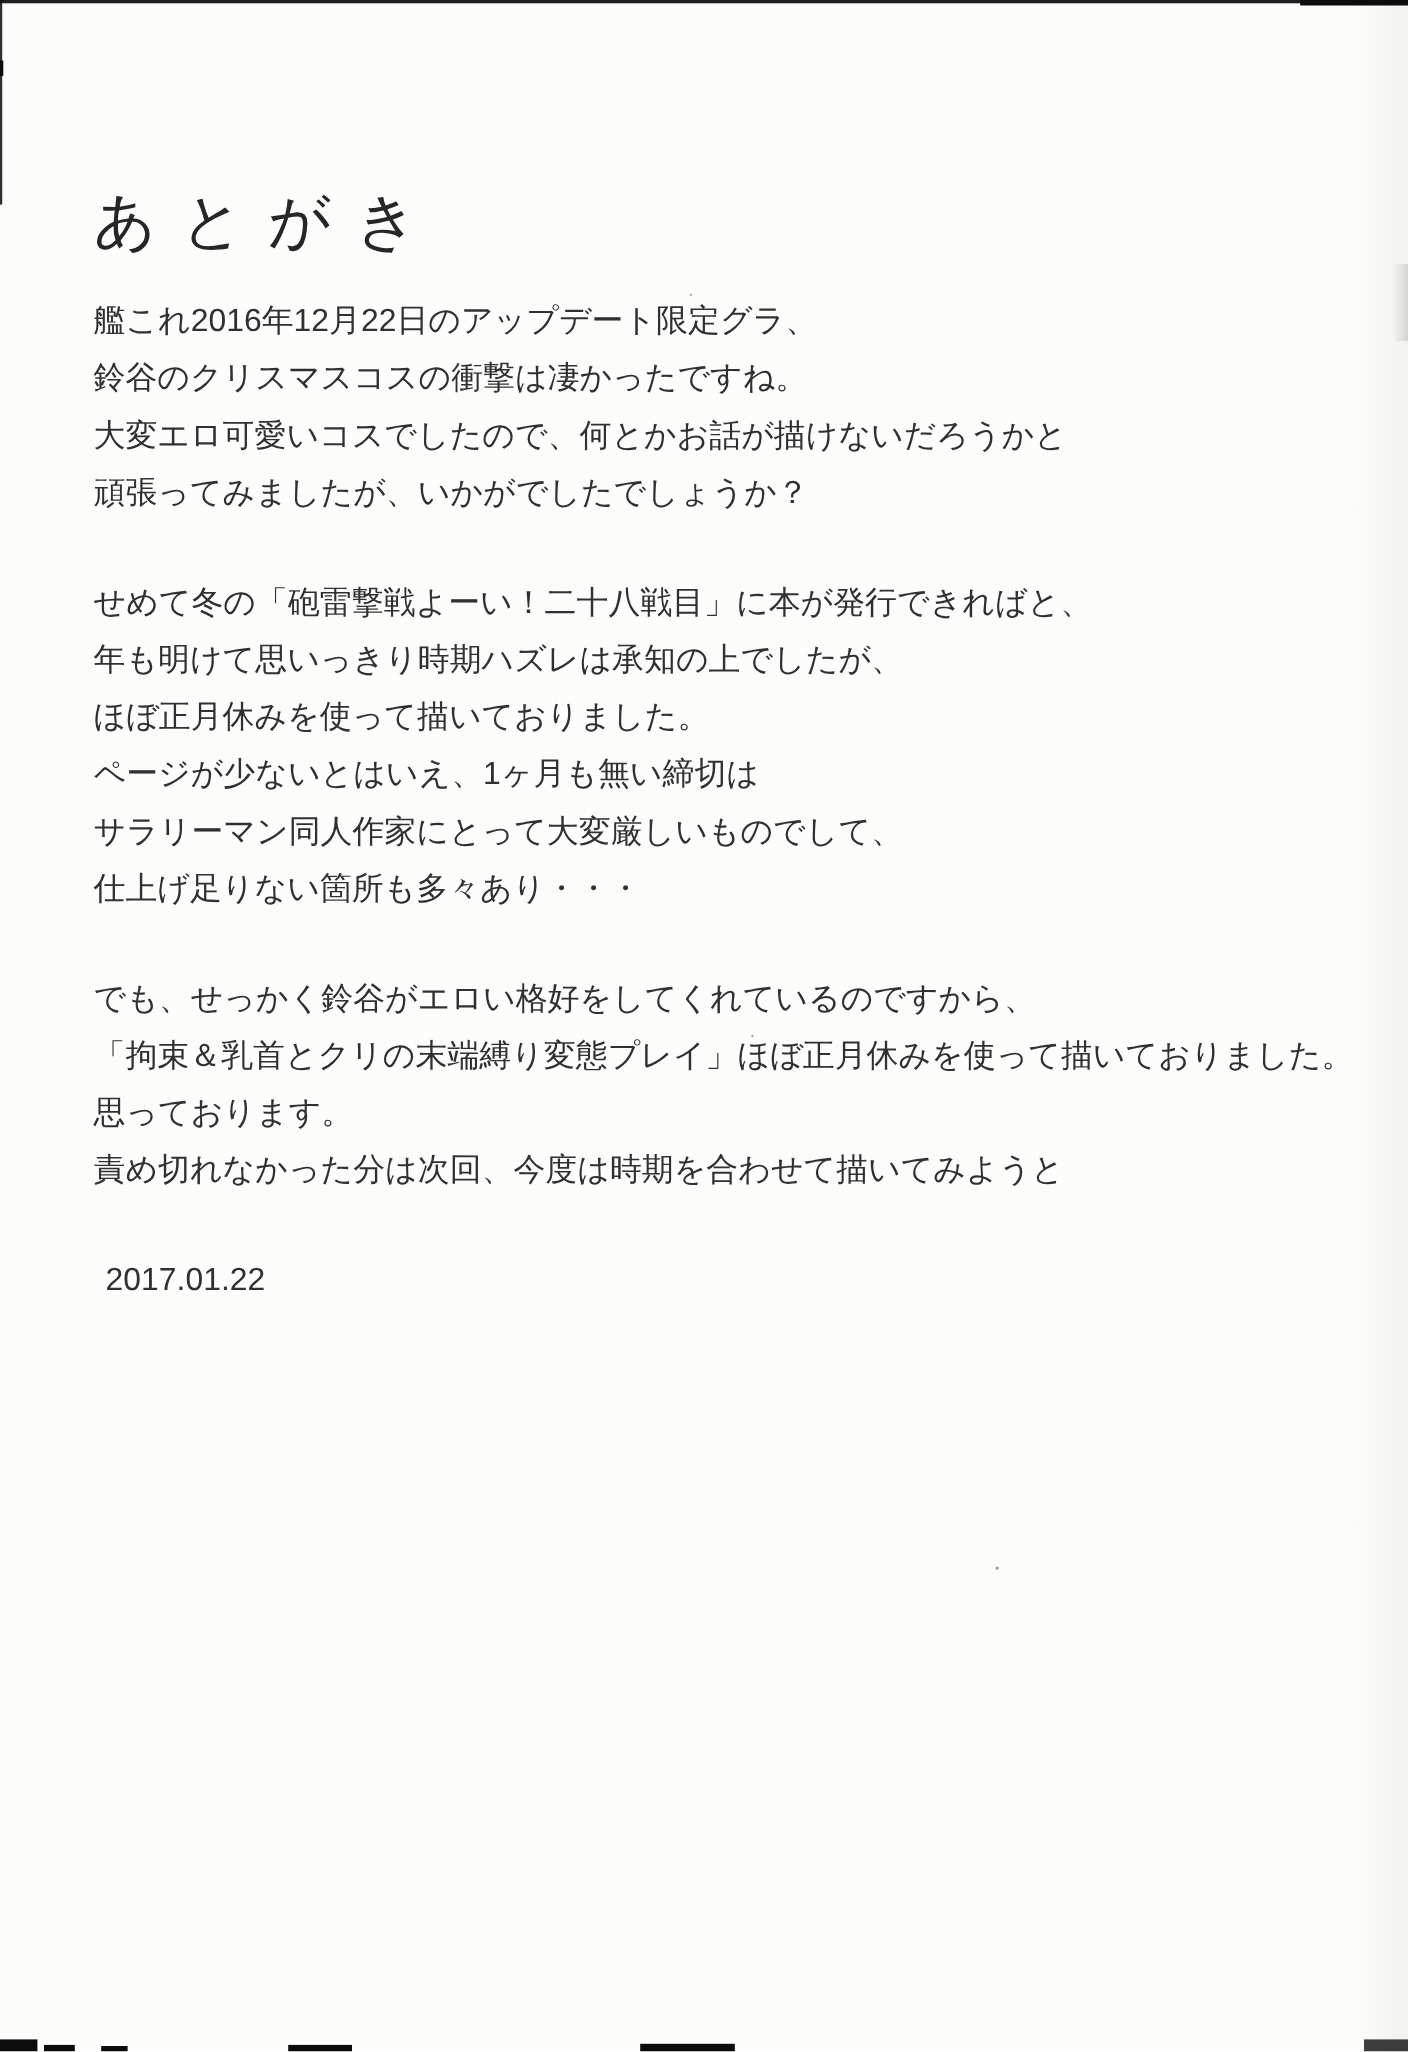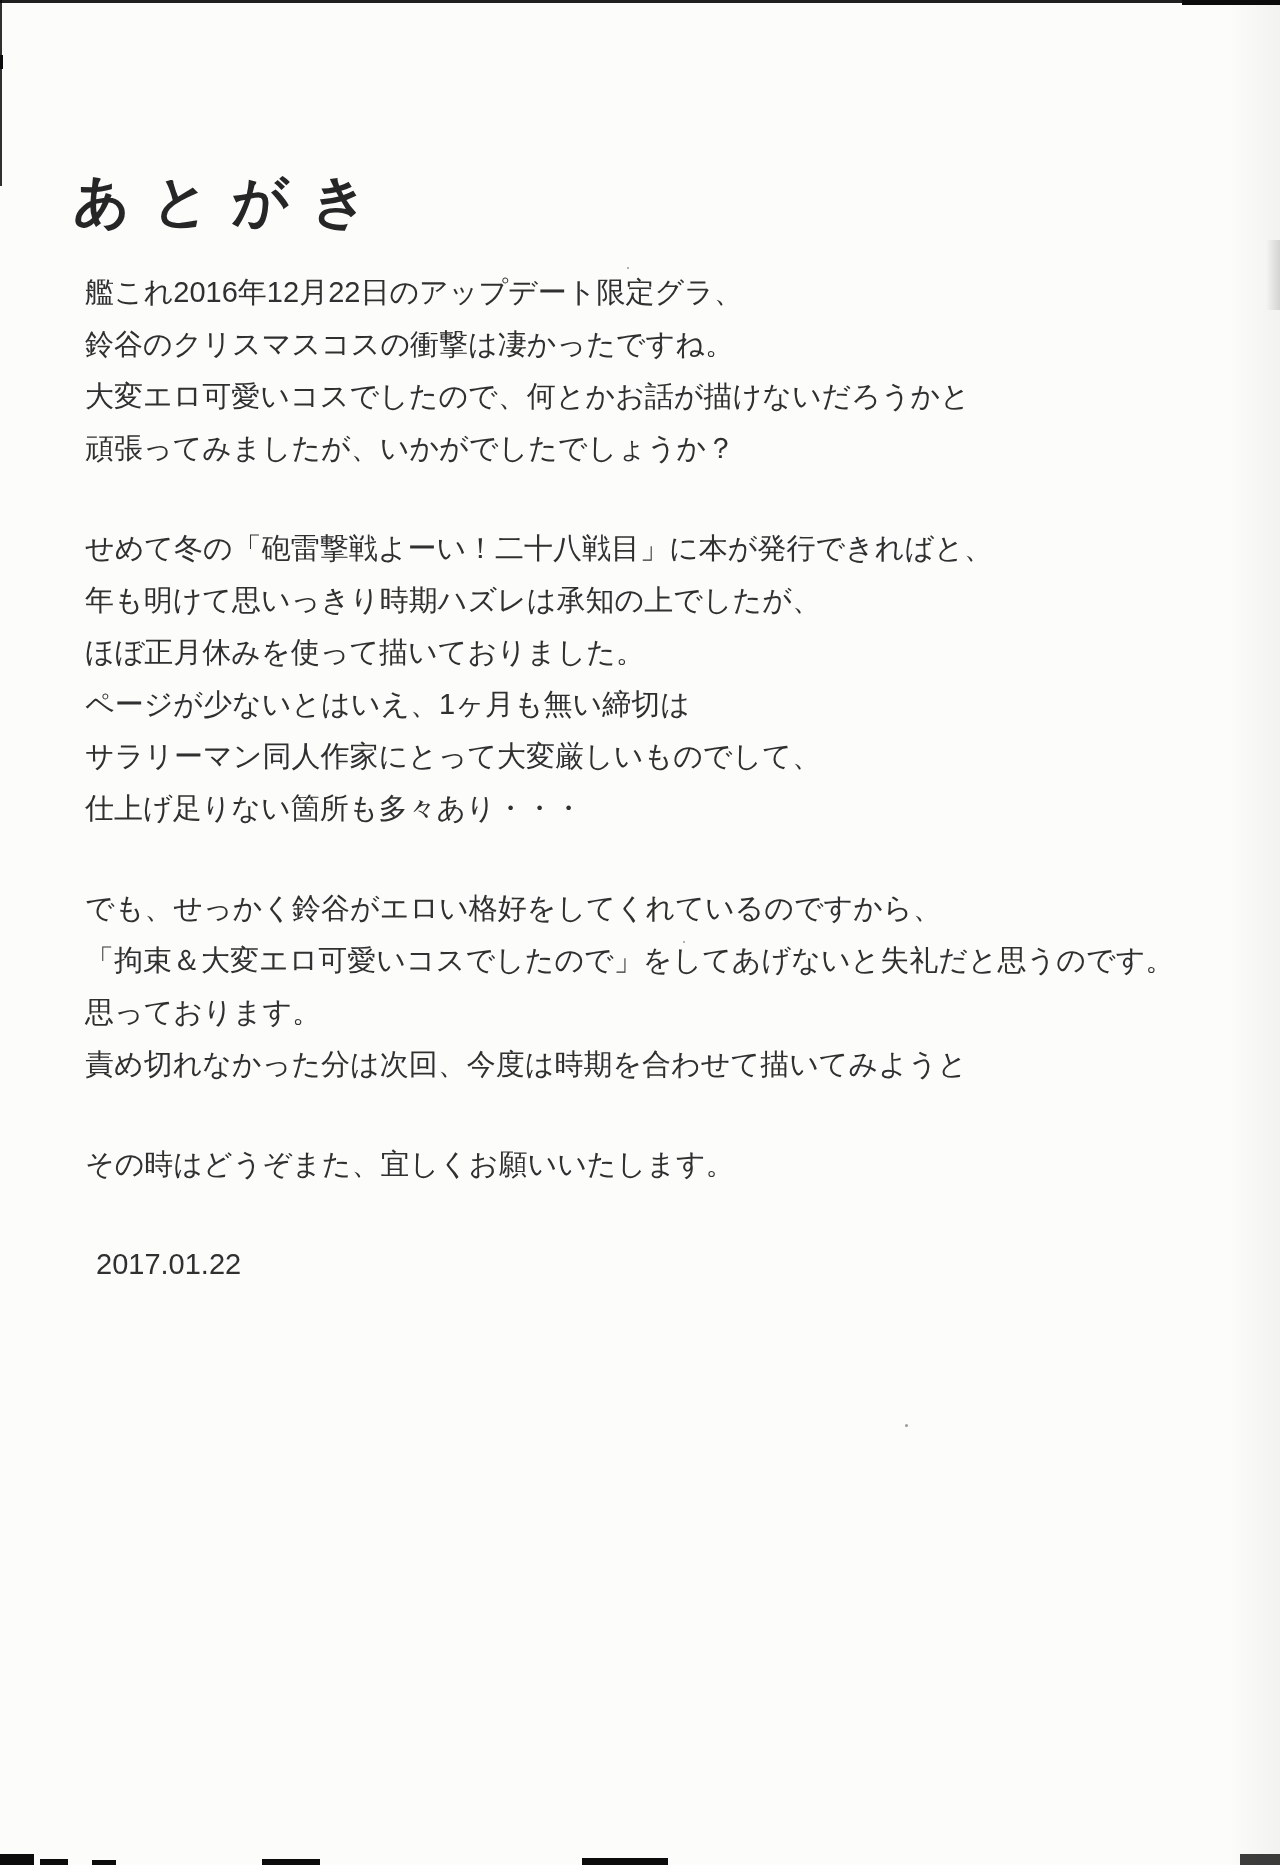--- a/index.html
+++ b/index.html
@@ -15,23 +15,23 @@
     overflow:hidden;
   }
   .page{
     position:relative;
     width:1280px;height:1865px;
     background:linear-gradient(90deg,var(--paper) 0%,var(--paper) 96%,#f2f2f0 100%);
     color:var(--ink);
   }
   .title{
     position:absolute;
-    left:73px;top:126px;
+    left:85px;top:126px;
     font-size:56px;
-    font-weight:700;
+    font-weight:400;
     letter-spacing:22px;
     color:#262626;
     white-space:nowrap;
   }
   .body-text{
     position:absolute;
     left:85px;top:266px;right:24px;
     font-size:29px;
     line-height:52px;
     color:var(--ink);
@@ -95,27 +95,24 @@
       <div class="line">せめて冬の「砲雷撃戦よーい！二十八戦目」に本が発行できればと、</div>
       <div class="line">年も明けて思いっきり時期ハズレは承知の上でしたが、</div>
       <div class="line">ほぼ正月休みを使って描いておりました。</div>
       <div class="line">ページが少ないとはいえ、1ヶ月も無い締切は</div>
       <div class="line">サラリーマン同人作家にとって大変厳しいものでして、</div>
       <div class="line">仕上げ足りない箇所も多々あり・・・</div>
     </div>
 
     <div class="para">
       <div class="line">でも、せっかく鈴谷がエロい格好をしてくれているのですから、</div>
-      <div class="line">「拘束＆大変エロ可愛いコスでしたので」をしてあげないと失礼だと思うのです。</div>
+      <div class="line">「拘束＆乳首とクリの末端縛り変態プレイ」ほぼ正月休みを使って描いておりました。</div>
       <div class="line">思っております。</div>
       <div class="line">責め切れなかった分は次回、今度は時期を合わせて描いてみようと</div>
     </div>
 
-    <div class="para">
-      <div class="line">その時はどうぞまた、宜しくお願いいたします。</div>
-    </div>
 
     <div class="colophon">
       <div class="line">2017.01.22</div>
     </div>
 
   </div>
 </div>
 
 </body></html>

